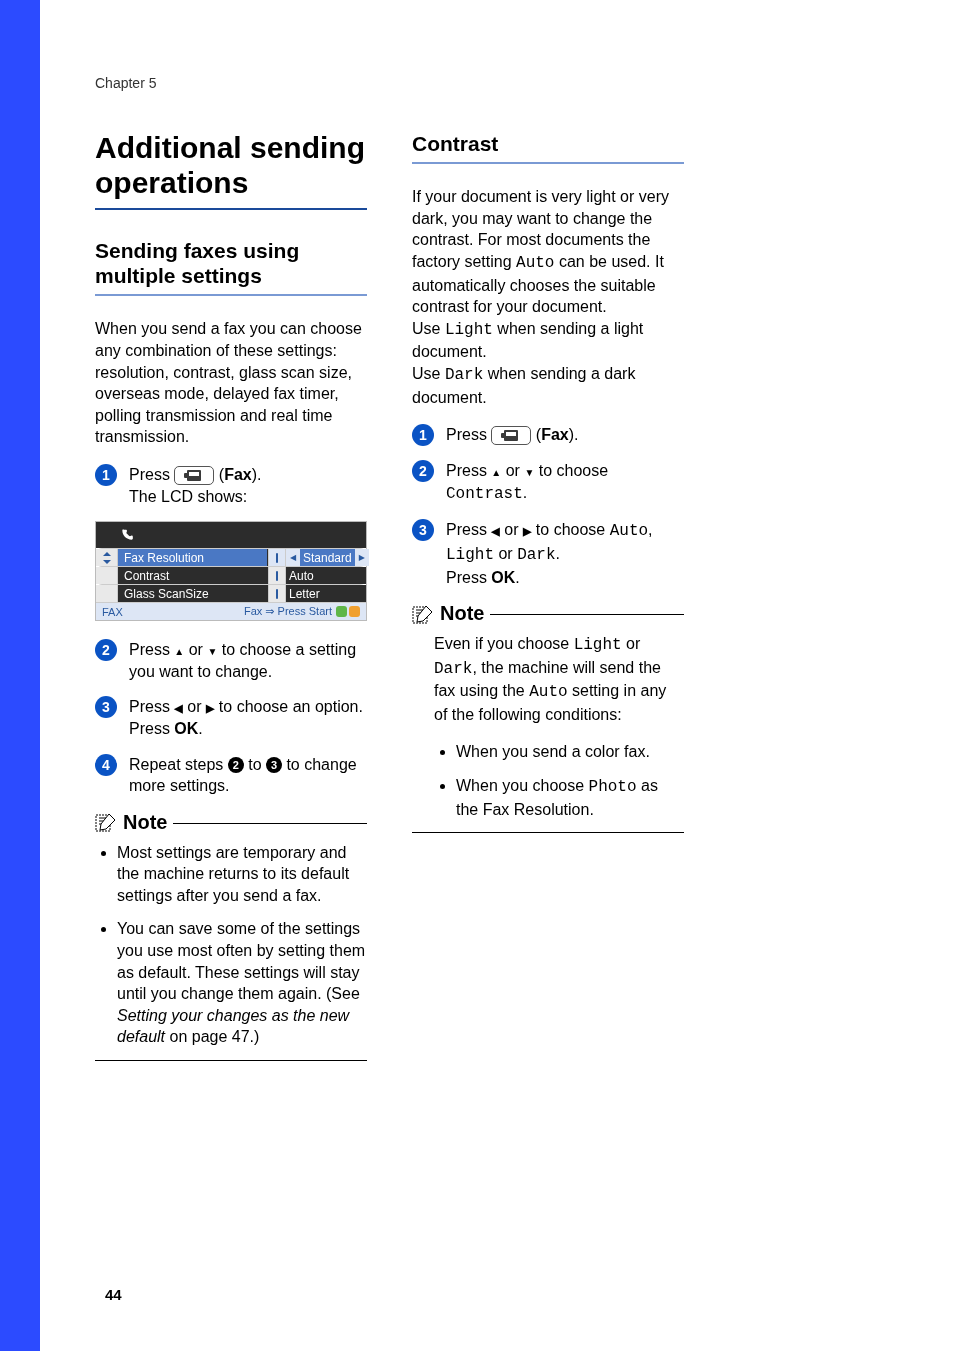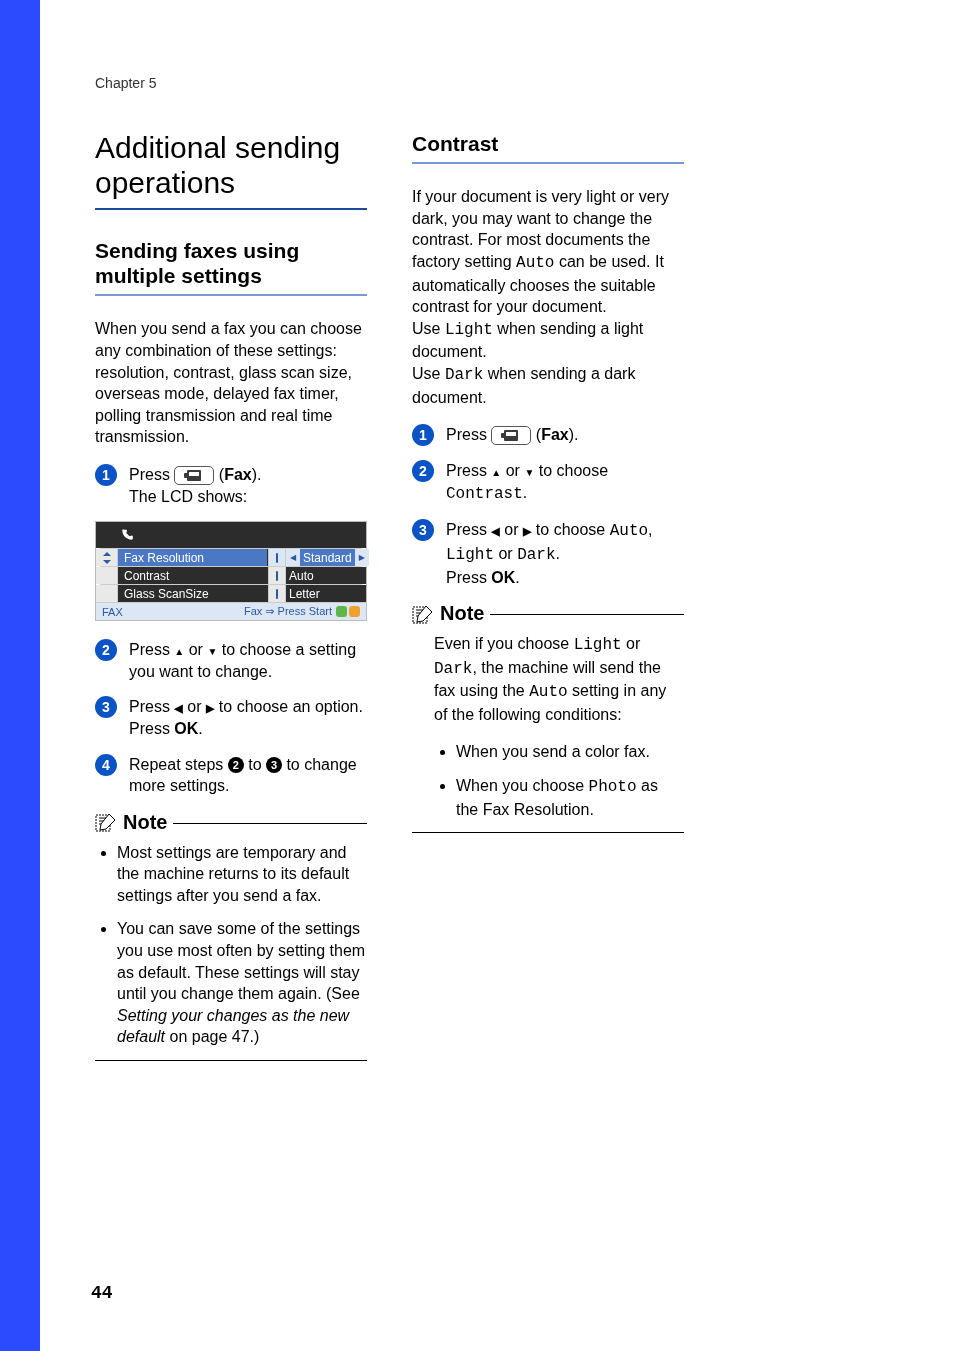--- a/index.html
+++ b/index.html
@@ -33,21 +33,21 @@
   .columns {
     display: flex;
     gap: 45px;
   }
   .col {
     flex: 1;
     min-width: 0;
   }
   h1 {
     font-size: 30px;
-    font-weight: normal;
+    font-weight: bold;
     margin: 0 0 8px 0;
     line-height: 1.15;
   }
   .h1-rule {
     border-bottom: 2px solid #1a4a9a;
     margin-bottom: 28px;
   }
   h2 {
     font-size: 21px;
     font-weight: bold;
@@ -247,25 +247,24 @@
   ul.note-list {
     margin: 0 0 10px 0;
     padding-left: 22px;
     line-height: 1.35;
   }
   ul.note-list li { margin-bottom: 12px; }
   .note-rule { border-bottom: 1px solid #000; margin-top: 4px; }
   .italic { font-style: italic; }
   .page-num {
     position: absolute;
-    left: 91px;
+    left: 105px;
     bottom: 48px;
     font-weight: bold;
-    font-size: 18px;
-    font-family: Liberation Mono, monospace;
+    font-size: 15px;
   }
 </style>
 </head>
 <body>
 
 <div class="blue-strip"></div>
 
 <div class="page">
   <div class="chapter">Chapter 5</div>
 

